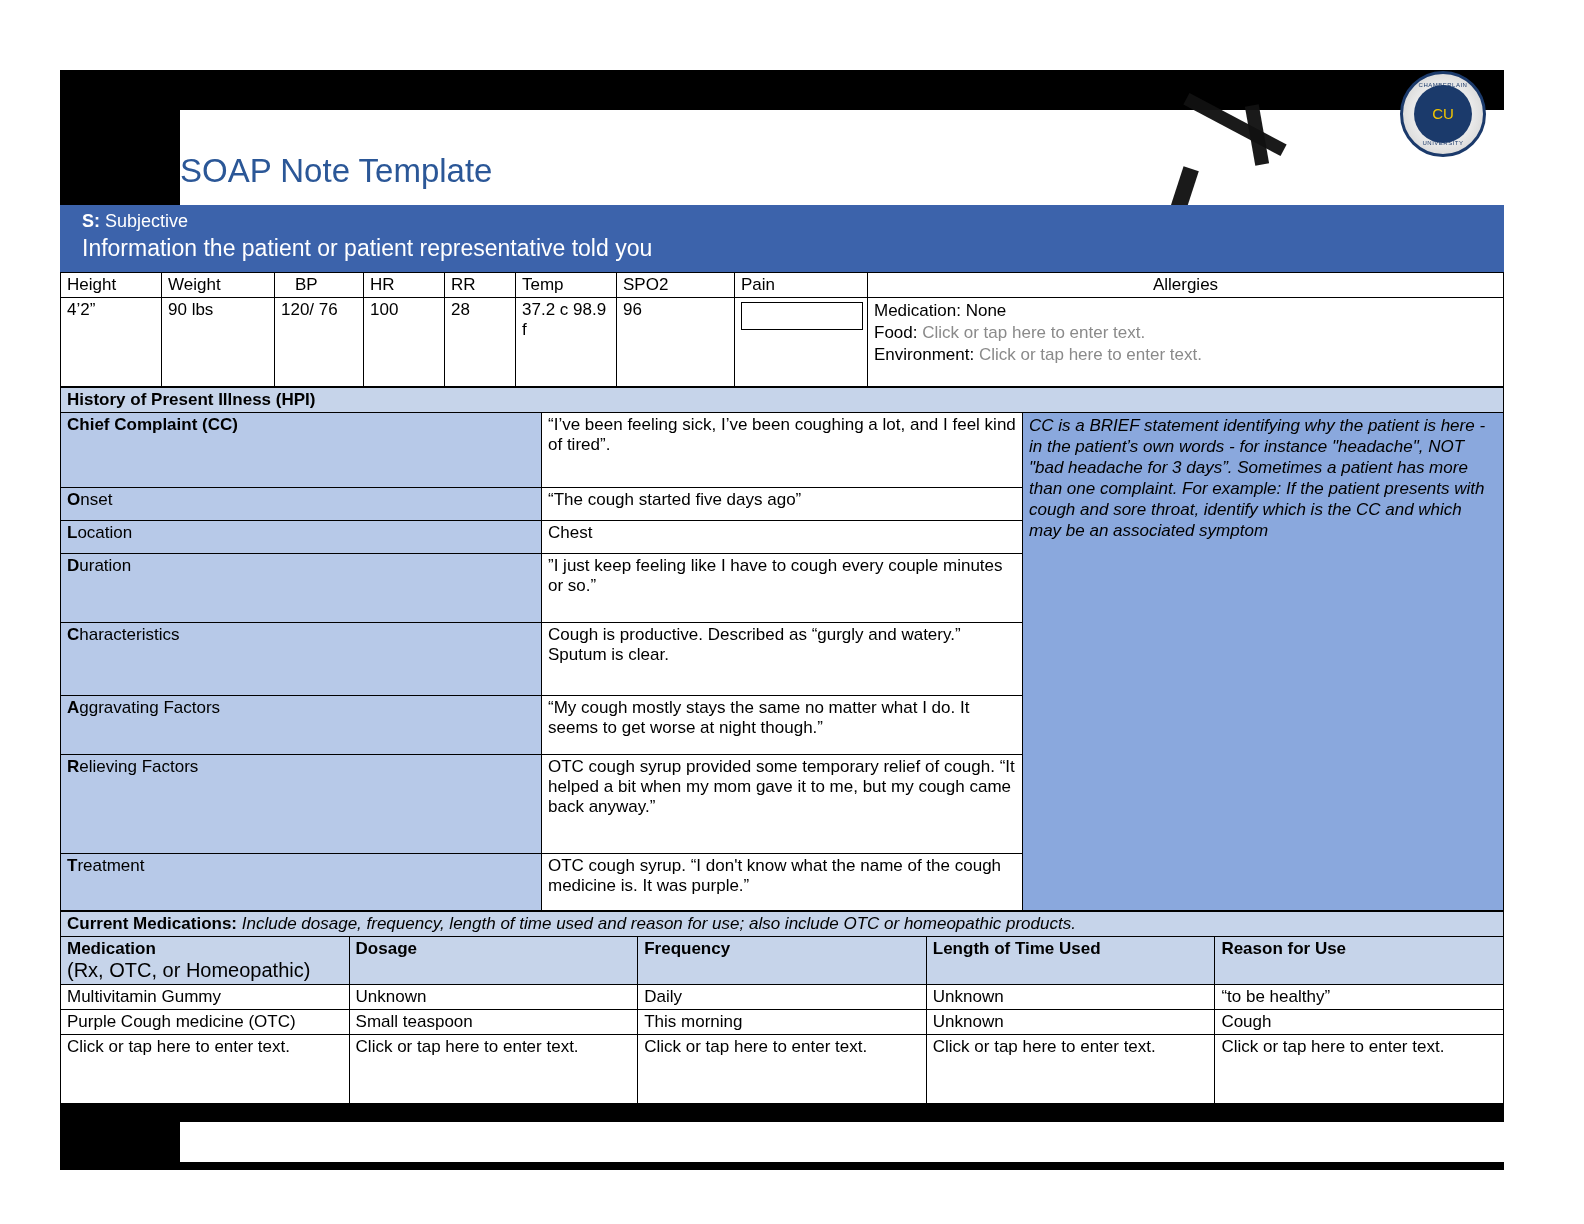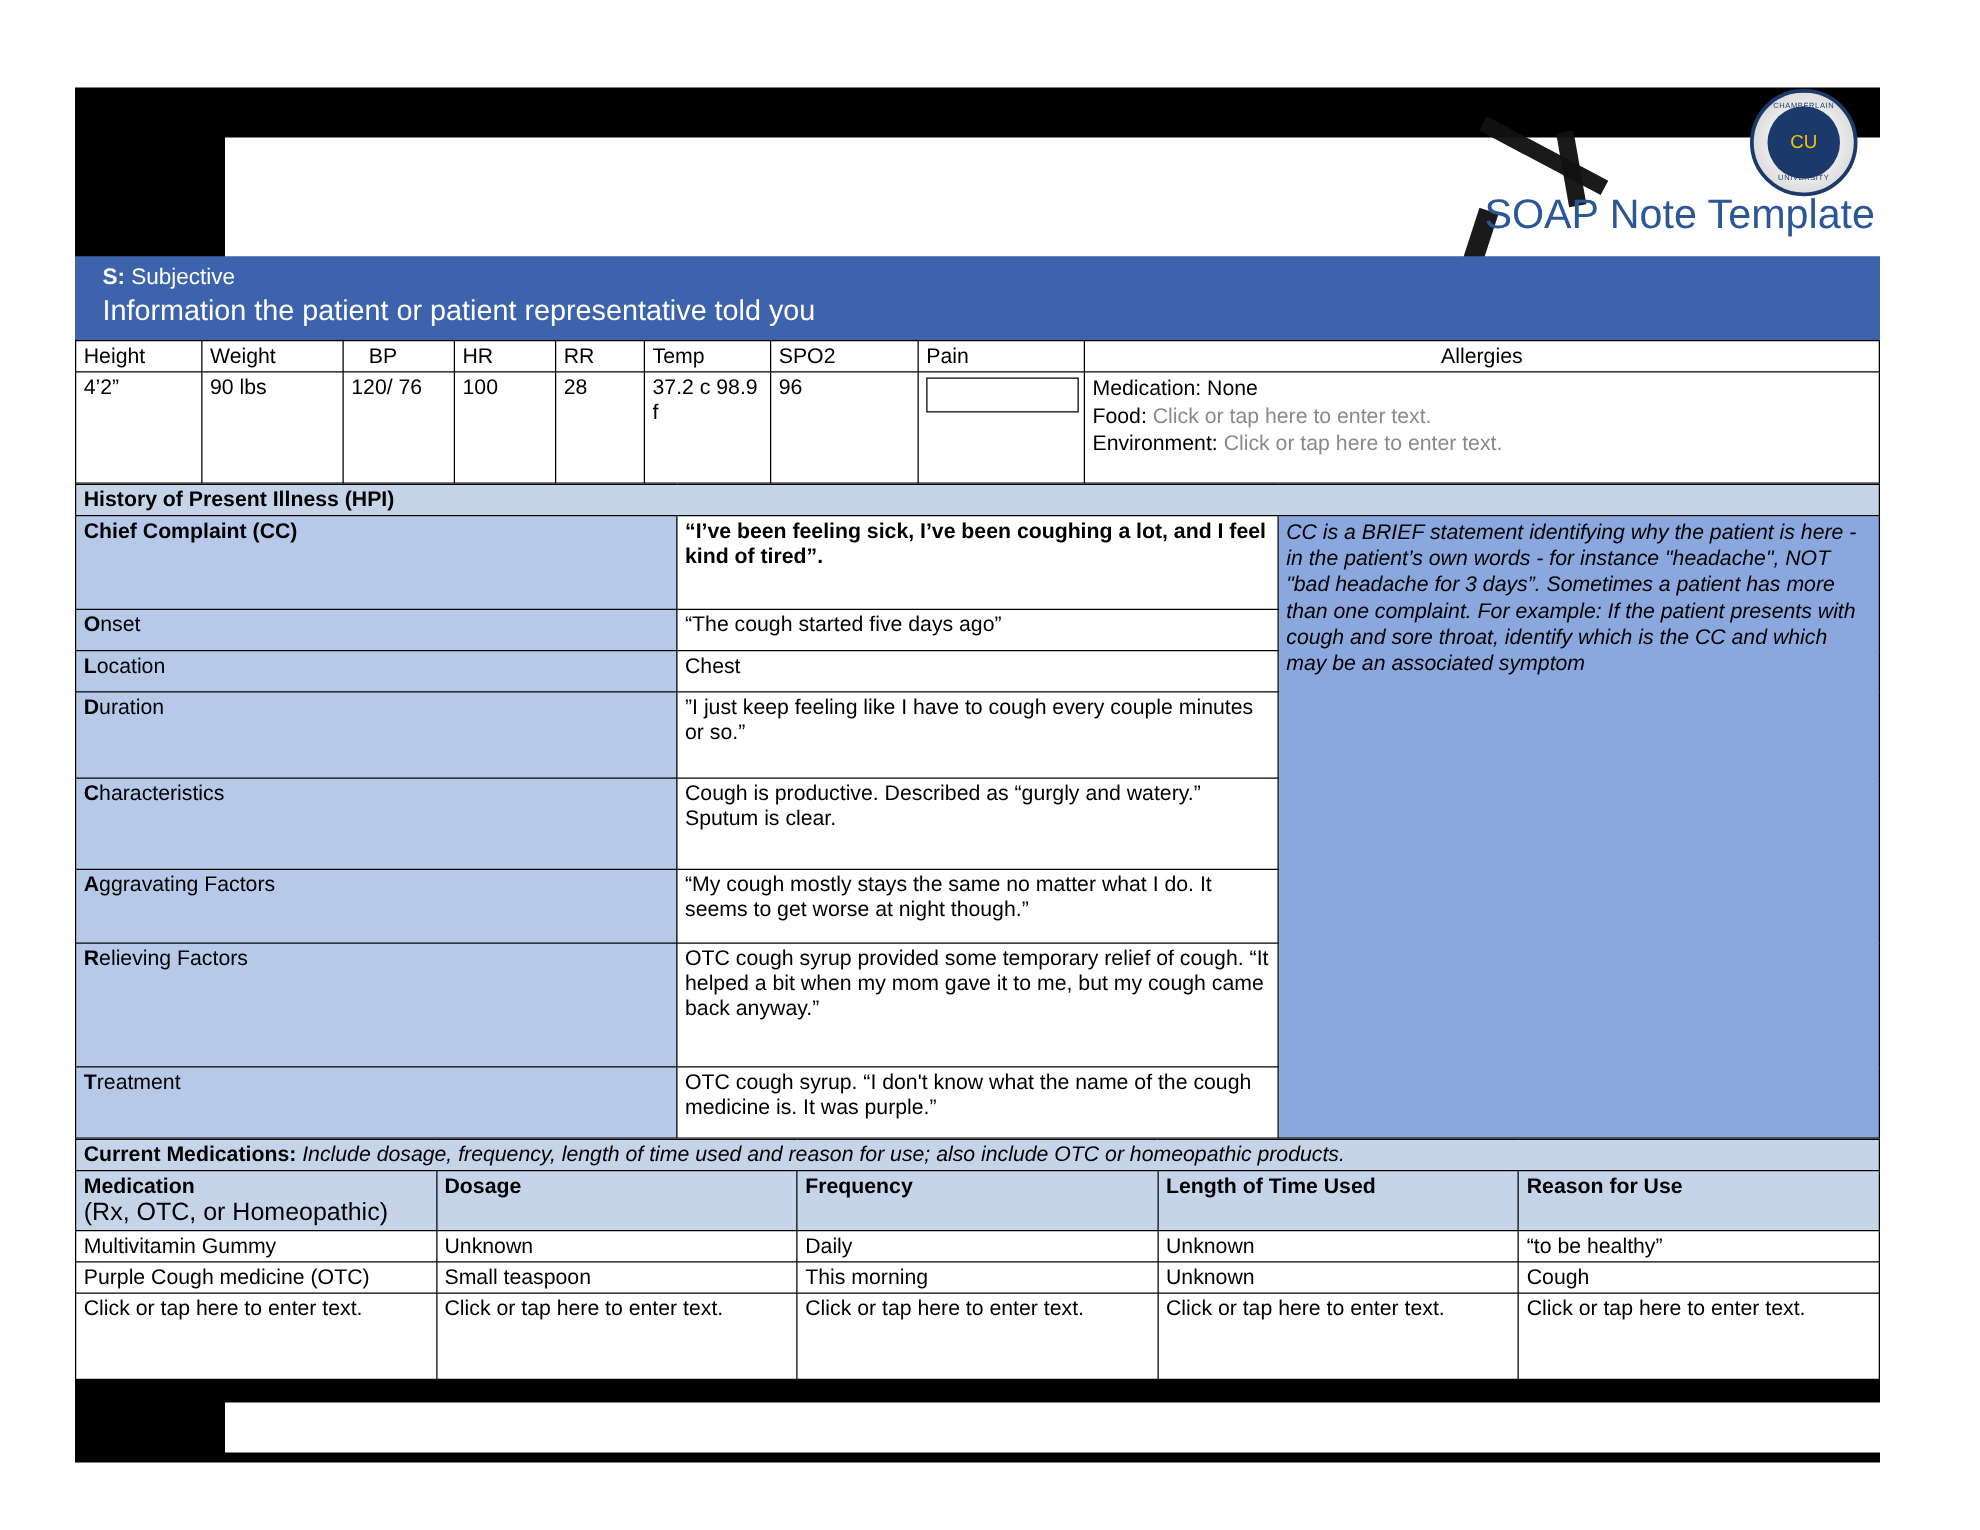--- a/index.html
+++ b/index.html
@@ -43,21 +43,21 @@
     top: 40px;
     width: 1324px;
     height: 165px;
     background: #ffffff;
   }
   .title {
     position: absolute;
     left: 120px;
     top: 82px;
     width: 1320px;
-    text-align: right;
+    text-align: left;
     font-size: 33px;
     color: #2b5797;
     font-family: "Liberation Sans", sans-serif;
   }
   .seal {
     position: absolute;
     right: 18px;
     top: 1px;
     width: 86px;
     height: 86px;
@@ -280,21 +280,21 @@
 
       <table class="grid">
         <tbody>
             <tr>
           <td class="bluehdr" colspan="3">History of Present Illness (HPI)</td>
         </tr>
         <tr>
           <td class="hpi-label" style="width:258px; height:70px;">
             <b>Chief Complaint (CC)</b>
           </td>
-          <td class="hpi-value" style="width:800px;font-weight:bold;">“I’ve been feeling sick, I’ve been coughing a lot, and I feel kind of tired”.</td>
+          <td class="hpi-value" style="width:800px;">“I’ve been feeling sick, I’ve been coughing a lot, and I feel kind of tired”.</td>
           <td class="hpi-note" rowspan="8">CC is a BRIEF statement identifying why the patient is here - in the patient’s own words - for instance "headache", NOT "bad headache for 3 days”.  Sometimes a patient has more than one complaint.  For example: If the patient presents with cough and sore throat, identify which is the CC and which may be an associated symptom</td>
         </tr>
         <tr>
           <td class="hpi-label" style="height:28px;">
             <b>O</b><span>nset</span>
           </td>
           <td class="hpi-value">“The cough started five days ago”</td>
         </tr>
         <tr>
           <td class="hpi-label" style="height:28px;">

